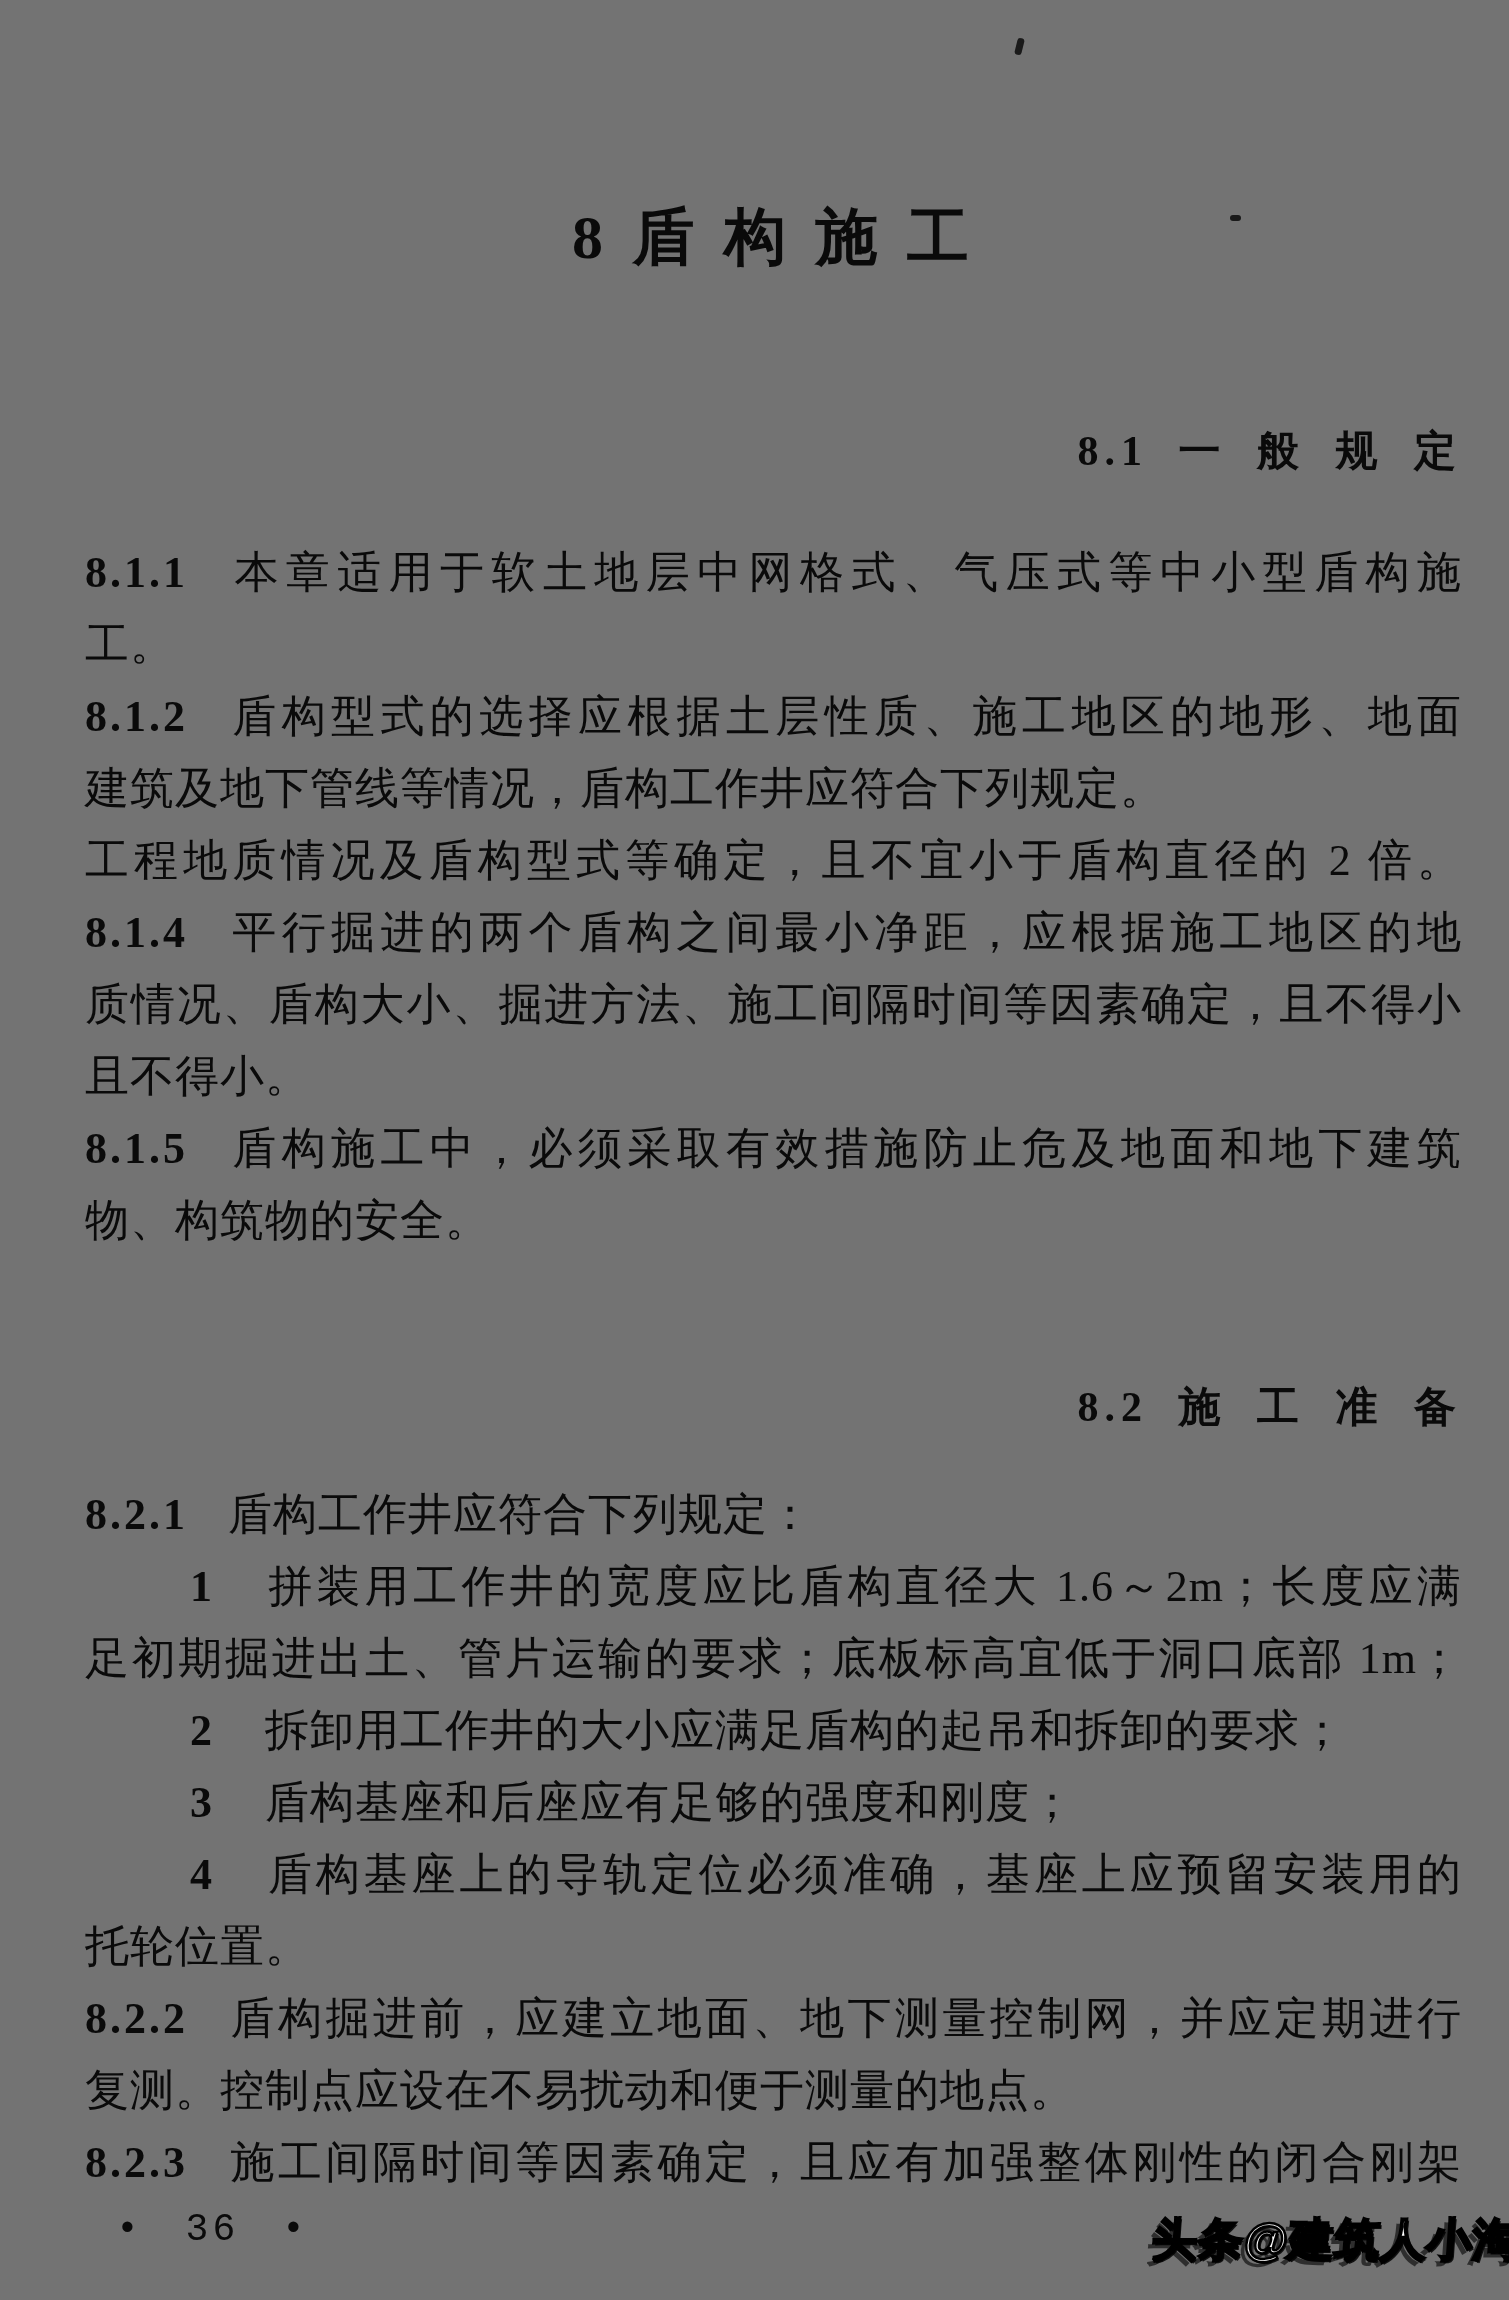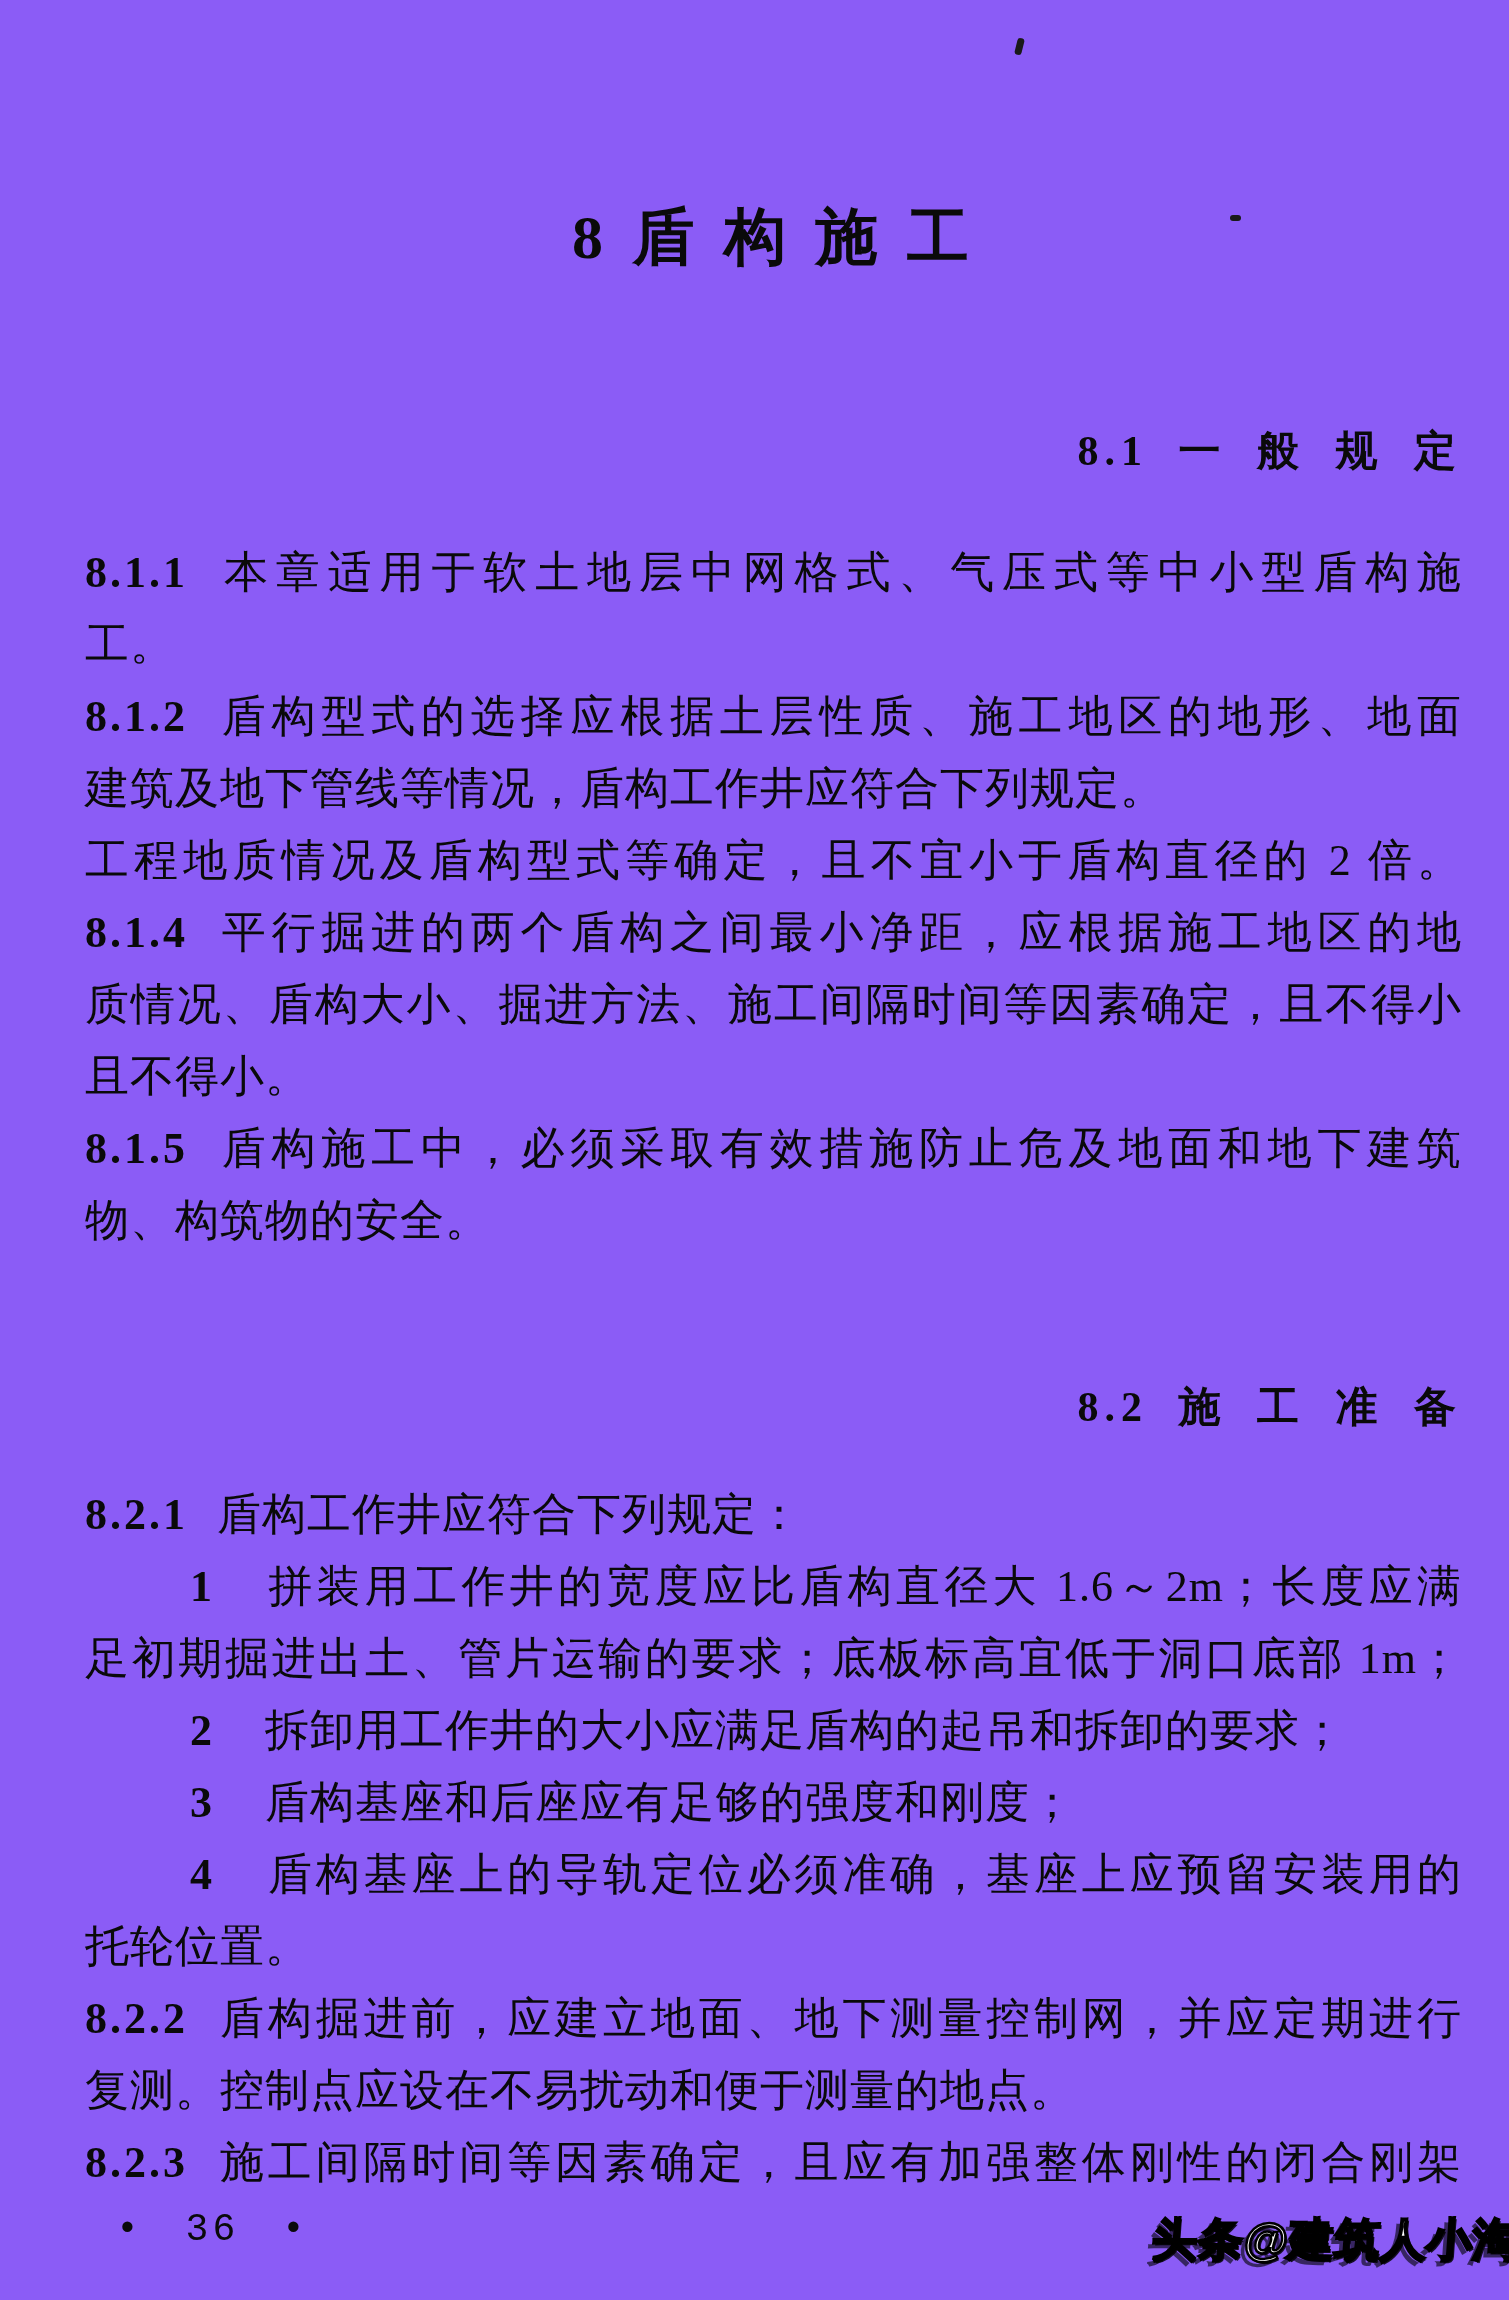--- a/index.html
+++ b/index.html
@@ -1,18 +1,18 @@
 <!DOCTYPE html>
 <html lang="zh"><head>
 <meta charset="utf-8">
 <style>
   html,body { margin:0; padding:0; background:#ffffff; }
   .page {
     position:relative; width:1509px; height:2300px;
-    background:#8b5cf6; color:#0a0a0a; overflow:hidden;
+    background:#737373; color:#0a0a0a; overflow:hidden;
     font-family:"Liberation Serif","DejaVu Serif",serif;
   }
   .chapter-title {
     position:absolute; top:202px; left:85px; width:1377px; margin:0;
     text-align:center; font-size:62px; font-weight:700;
     letter-spacing:6px; word-spacing:2px; line-height:70px;
   }
   .sec-heading {
     position:absolute; left:85px; width:1377px; margin:0;
     text-align:right; font-size:42px; font-weight:700;
@@ -22,21 +22,21 @@
   .sec-b .sec-heading { top:1382px; }
   .lines { position:absolute; left:85px; width:1377px; }
   .sec-a .lines { top:537px; }
   .sec-b .lines { top:1479px; }
   .line {
     height:72px; line-height:72px; font-size:44px;
     letter-spacing:1px; text-align:left; white-space:normal;
   }
   .line.justify { text-align:justify; text-align-last:justify; }
   .line.indent { padding-left:105px; }
-  .num { font-weight:700; letter-spacing:3px; margin-right:29px; }
+  .num { font-weight:700; letter-spacing:3px; margin-right:40px; }
   .indent .num { margin-right:50px; }
   .footer-page-num {
     position:absolute; left:116px; top:2206px;
     font-size:38px; letter-spacing:4px; word-spacing:16px; line-height:48px;font-family:Liberation Mono, monospace;
   }
   .watermark {
     position:absolute; left:1152px; top:2212px; white-space:nowrap;
     font-family:"Liberation Sans","DejaVu Sans",sans-serif;
     font-size:45px; font-weight:700; letter-spacing:1px;
     color:#ffffff; -webkit-text-stroke:2.5px #000;

